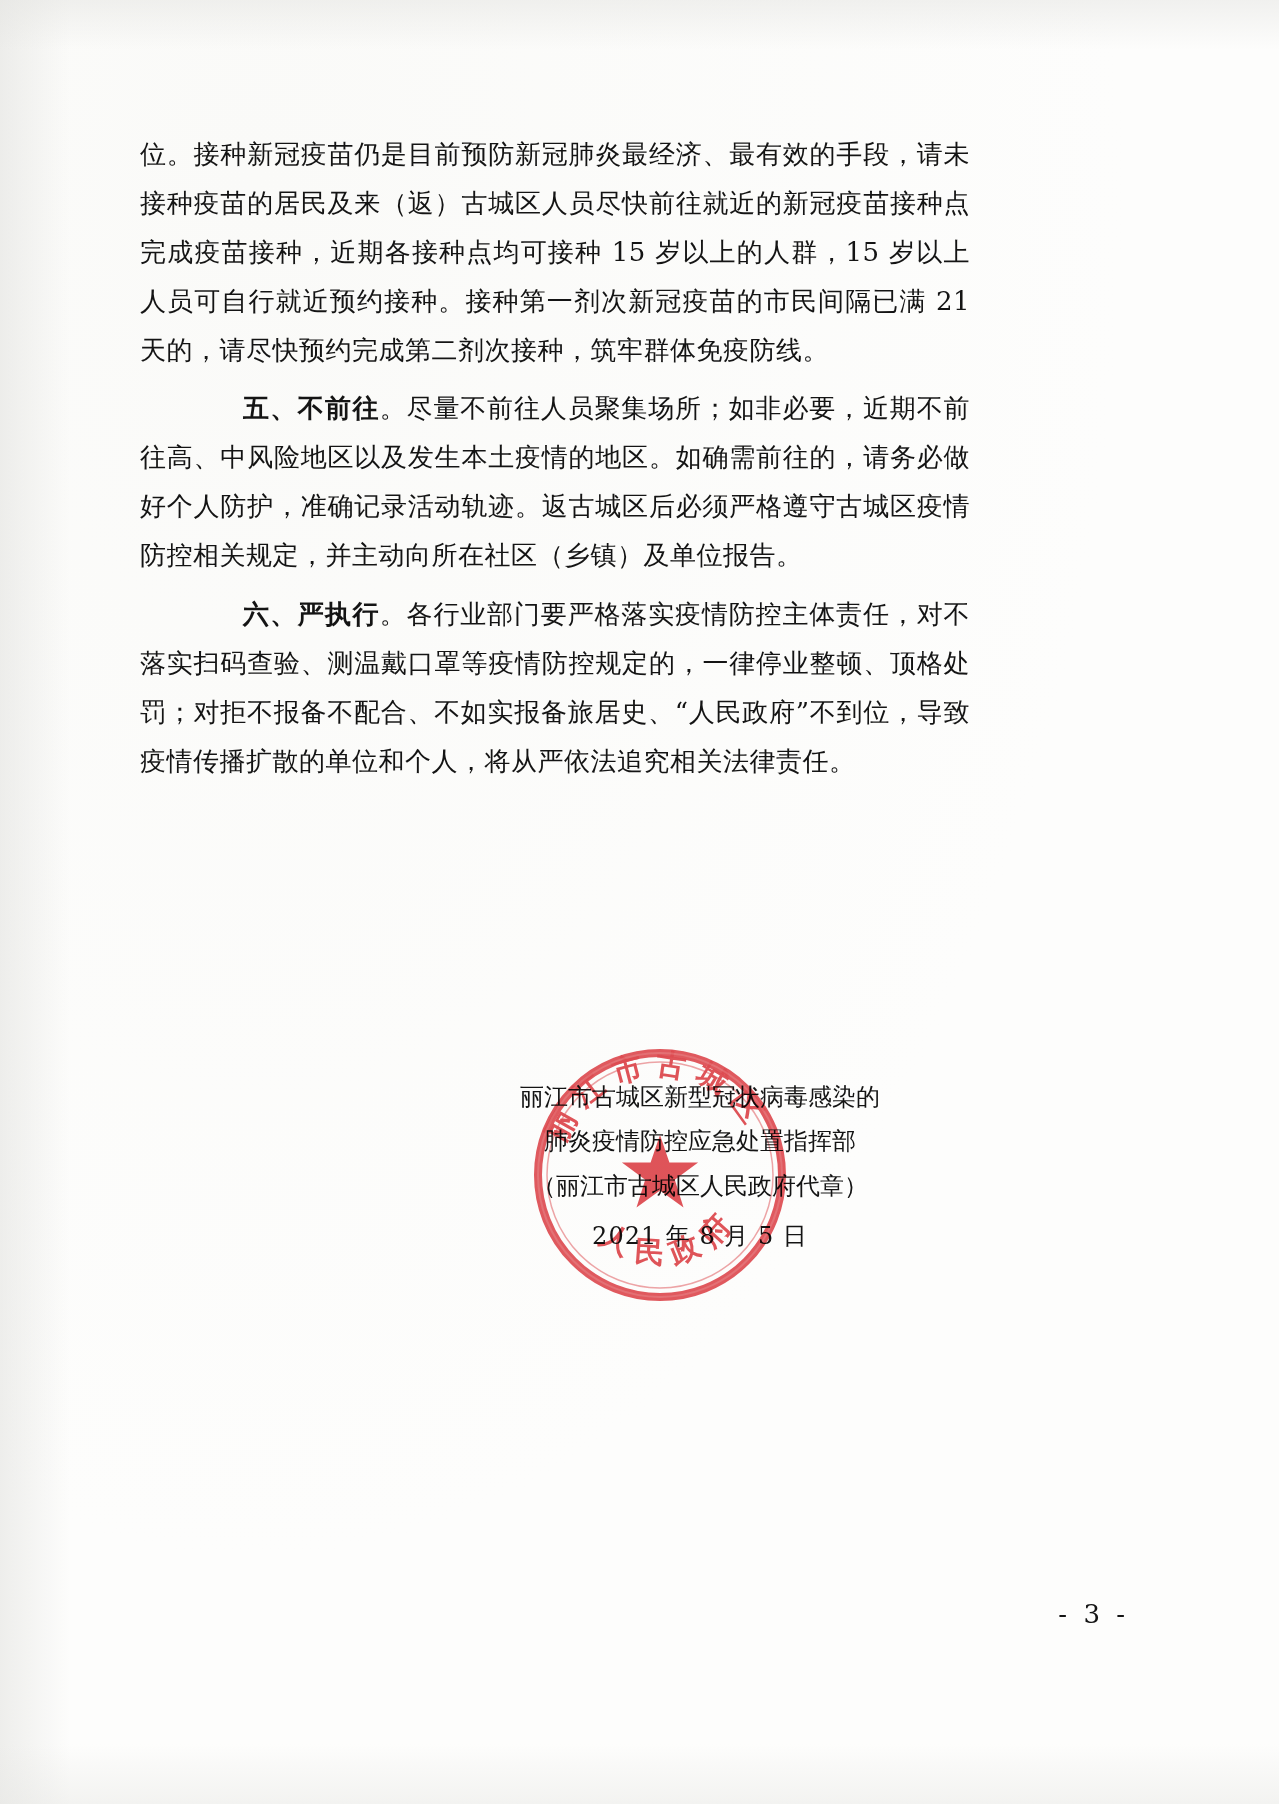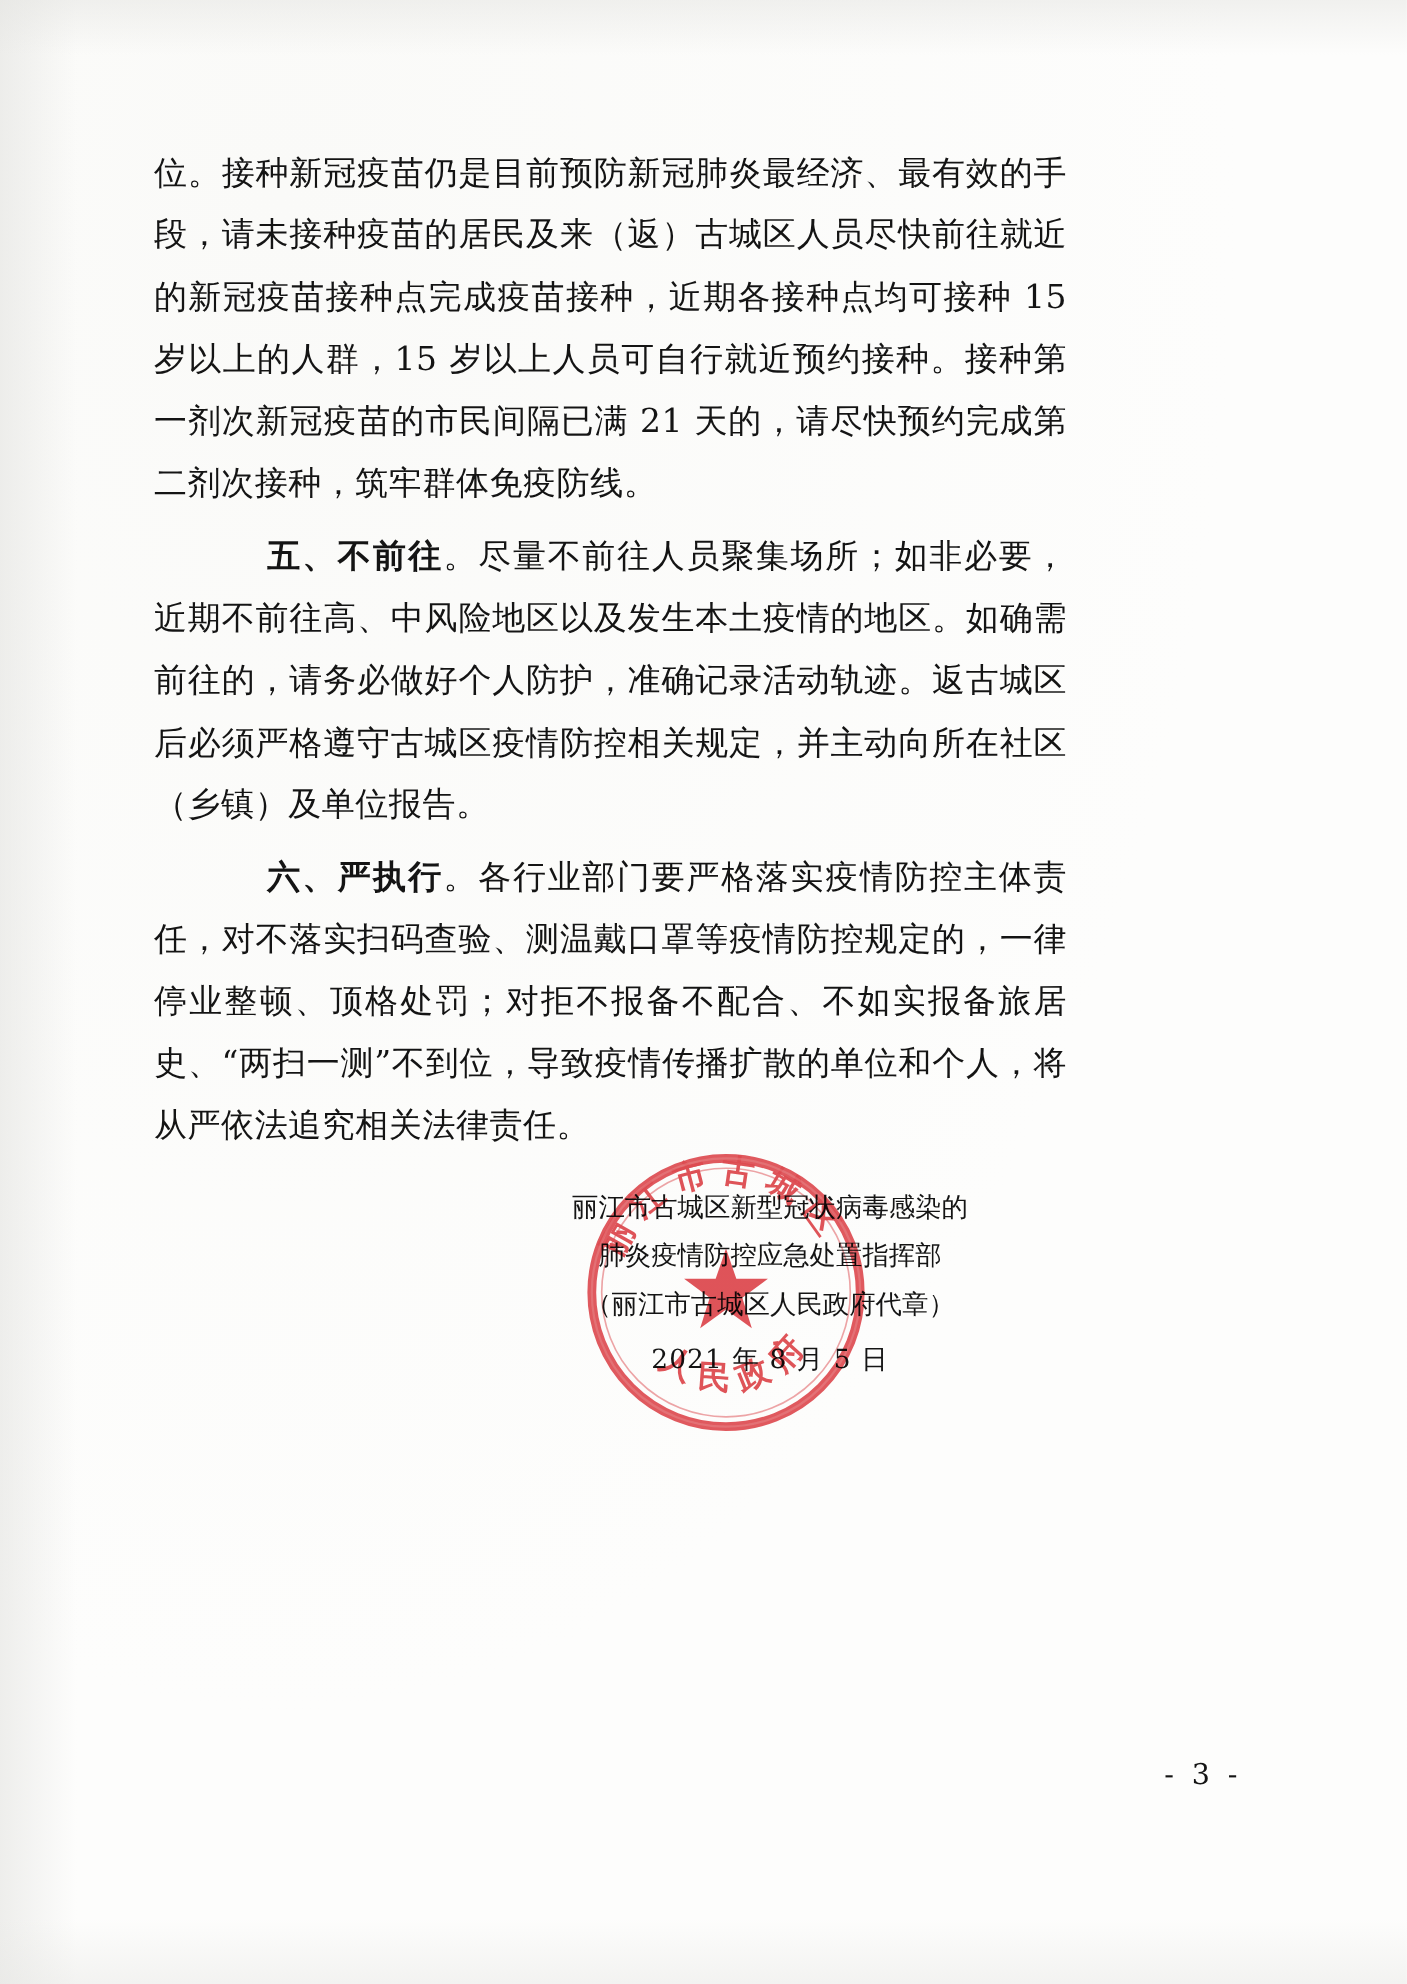--- a/index.html
+++ b/index.html
@@ -28,21 +28,21 @@
       linear-gradient(180deg, #ffffff 0%, #fdfdfc 50%, #fcfcfb 100%);
     pointer-events: none;
   }
   .content {
     position: absolute;
     left: 140px;
     top: 130px;
     width: 830px;
   }
   .para {
-    font-size: 30px;
+    font-size: 26px;
     line-height: 1.88;
     text-align: justify;
     text-justify: inter-ideograph;
     letter-spacing: 0.5px;
     margin: 0 0 6px 0;
     color: #141414;
     font-family: "DejaVu Serif", serif;
   }
   .para.indent {
     text-indent: 60px;
@@ -125,21 +125,21 @@
 
     <p class="para">
       <span>位。接种新冠疫苗仍是目前预防新冠肺炎最经济、最有效的手段，请未接种疫苗的居民及来（返）古城区人员尽快前往就近的新冠疫苗接种点完成疫苗接种，近期各接种点均可接种 15 岁以上的人群，15 岁以上人员可自行就近预约接种。接种第一剂次新冠疫苗的市民间隔已满 21 天的，请尽快预约完成第二剂次接种，筑牢群体免疫防线。</span>
     </p>
 
     <p class="para indent section">
       <span class="lead">五、不前往</span><span>。尽量不前往人员聚集场所；如非必要，近期不前往高、中风险地区以及发生本土疫情的地区。如确需前往的，请务必做好个人防护，准确记录活动轨迹。返古城区后必须严格遵守古城区疫情防控相关规定，并主动向所在社区（乡镇）及单位报告。</span>
     </p>
 
     <p class="para indent section">
-      <span class="lead">六、严执行</span><span>。各行业部门要严格落实疫情防控主体责任，对不落实扫码查验、测温戴口罩等疫情防控规定的，一律停业整顿、顶格处罚；对拒不报备不配合、不如实报备旅居史、“两扫一测”不到位，导致疫情传播扩散的单位和个人，将从严依法追究相关法律责任。</span>
+      <span class="lead">六、严执行</span><span>。各行业部门要严格落实疫情防控主体责任，对不落实扫码查验、测温戴口罩等疫情防控规定的，一律停业整顿、顶格处罚；对拒不报备不配合、不如实报备旅居史、“人民政府”不到位，导致疫情传播扩散的单位和个人，将从严依法追究相关法律责任。</span>
     </p>
 
   </div>
 
   <div class="sign-block">
     <div class="sign-line">丽江市古城区新型冠状病毒感染的</div>
     <div class="sign-line">肺炎疫情防控应急处置指挥部</div>
     <div class="sign-line">（丽江市古城区人民政府代章）</div>
     <div class="sign-line sign-date">2021 年 8 月 5 日</div>
   </div>

